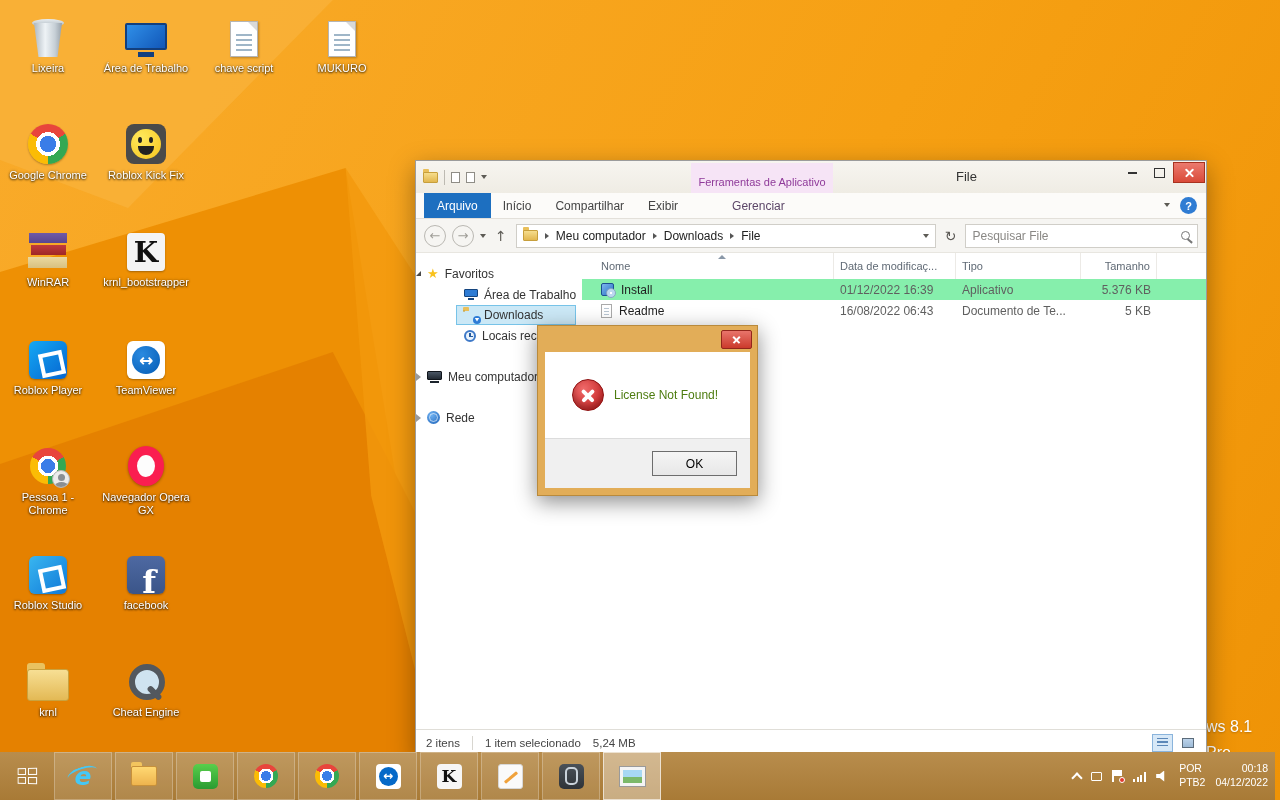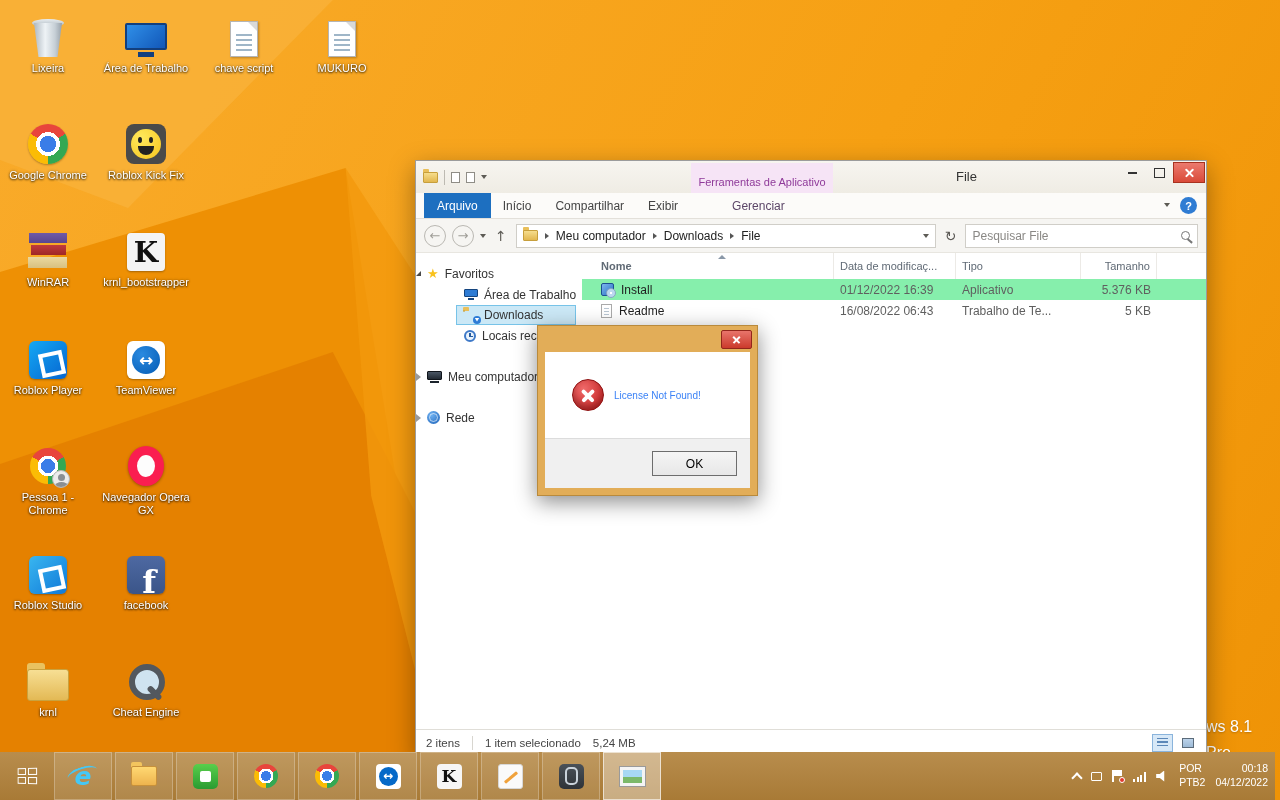--- a/index.html
+++ b/index.html
@@ -159,21 +159,21 @@
   .mini-clock::after{content:"";position:absolute;left:3px;top:4px;width:4px;height:1.5px;background:#245a9e;}
   .mini-pc{width:15px;height:12px;position:relative;flex:none;}
   .mini-pc::before{content:"";position:absolute;inset:0 0 3px 0;background:linear-gradient(#4a5664,#222a33);border:1px solid #10151b;border-radius:1px;}
   .mini-pc::after{content:"";position:absolute;bottom:0;left:3px;width:9px;height:2px;background:#1c242c;}
   .mini-globe{width:13px;height:13px;border-radius:50%;background:radial-gradient(circle at 35% 30%,#6fb2f2,#1d62b8);position:relative;flex:none;}
   .mini-globe::after{content:"";position:absolute;inset:2px;border-radius:50%;border:1px solid rgba(255,255,255,.6);}
 
   .filelist{flex:1;position:relative;}
   .colheads{height:26px;display:flex;align-items:center;font-size:11px;color:#606a75;position:relative;}
   .ch{height:100%;display:flex;align-items:center;border-right:1px solid #eceae6;padding-left:6px;}
-  .ch-name{width:252px;padding-left:19px;font-weight:bold;}
+  .ch-name{width:252px;padding-left:19px;}
   .ch-date{width:122px;}
   .ch-type{width:125px;}
   .ch-size{width:76px;justify-content:flex-end;padding-right:6px;}
   .sortcaret{position:absolute;left:136px;top:2px;width:0;height:0;border-left:4px solid transparent;border-right:4px solid transparent;border-bottom:4.5px solid #8a98a8;}
   .frow{height:21px;display:flex;align-items:center;font-size:12px;color:#1e1e1e;}
   .frow-sel{background:#86efac;}
   .fc-name{width:252px;padding-left:19px;display:flex;align-items:center;gap:7px;}
   .fc-date{width:122px;color:#5f5f5f;padding-left:6px;}
   .fc-type{width:125px;color:#5f5f5f;padding-left:6px;}
   .fc-size{width:76px;text-align:right;color:#5f5f5f;padding-right:6px;}
@@ -199,21 +199,21 @@
   .dlg-close::before,.dlg-close::after{content:"";position:absolute;width:9px;height:1.6px;background:#fff;}
   .dlg-close::before{transform:rotate(45deg);}
   .dlg-close::after{transform:rotate(-45deg);}
   .msg-inner{position:absolute;left:7px;right:7px;top:26px;bottom:7px;background:#fff;display:flex;flex-direction:column;}
   .msg-body{flex:1;display:flex;align-items:center;padding:0 14px 0 27px;gap:10px;}
   .err-icon{width:32px;height:32px;border-radius:50%;background:radial-gradient(circle at 35% 30%,#ef6a6a,#c01818);
     border:1px solid #8e0f0f;position:relative;box-shadow:inset 0 -4px 6px rgba(0,0,0,.25);flex:none;}
   .err-icon::before,.err-icon::after{content:"";position:absolute;left:7px;top:13.5px;width:16px;height:3.5px;background:#fff;border-radius:2px;}
   .err-icon::before{transform:rotate(45deg);}
   .err-icon::after{transform:rotate(-45deg);}
-  .msg-text{font-size:10px;color:#3b82f6;}
+  .msg-text{font-size:12px;color:#4d7c0f;}
   .msg-footer{height:50px;background:#f0f0f0;border-top:1px solid #dcdcdc;display:flex;align-items:center;justify-content:flex-end;padding-right:13px;}
   .ok-btn{width:85px;height:25px;background:linear-gradient(#f5f5f5,#e7e7e7);border:1px solid #6d6d6d;font-size:12px;color:#000;font-family:inherit;}
 
   
   .taskbar{position:absolute;left:0;right:5px;bottom:0;height:48px;background:linear-gradient(#b88d4d,#a87a36);display:flex;align-items:stretch;z-index:30;}
   .tb-start{width:54px;display:flex;align-items:center;justify-content:center;}
   .winlogo{display:grid;grid-template-columns:9px 9px;grid-template-rows:7px 7px;gap:2px;transform:perspective(60px) rotateY(-14deg);}
   .winlogo i{border:1.5px solid #fff;display:block;}
   .tb-apps{display:flex;align-items:stretch;}
   .tb-btn{width:58px;margin-right:3px;display:flex;align-items:center;justify-content:center;
@@ -473,21 +473,21 @@
           <div class="fc-date">01/12/2022 16:39</div>
           <div class="fc-type">Aplicativo</div>
           <div class="fc-size">5.376 KB</div>
         </div>
         <div class="frow">
           <div class="fc-name">
             <span class="fi-page"></span>
             <span>Readme</span>
           </div>
           <div class="fc-date">16/08/2022 06:43</div>
-          <div class="fc-type">Trabalho de Te...</div>
+          <div class="fc-type">Documento de Te...</div>
           <div class="fc-size">5 KB</div>
         </div>
       </div>
     </div>
 
     <div class="statusbar">
       <span>2 itens</span>
       <span class="sdiv"></span>
       <span>1 item selecionado</span>
       <span>5,24 MB</span>

